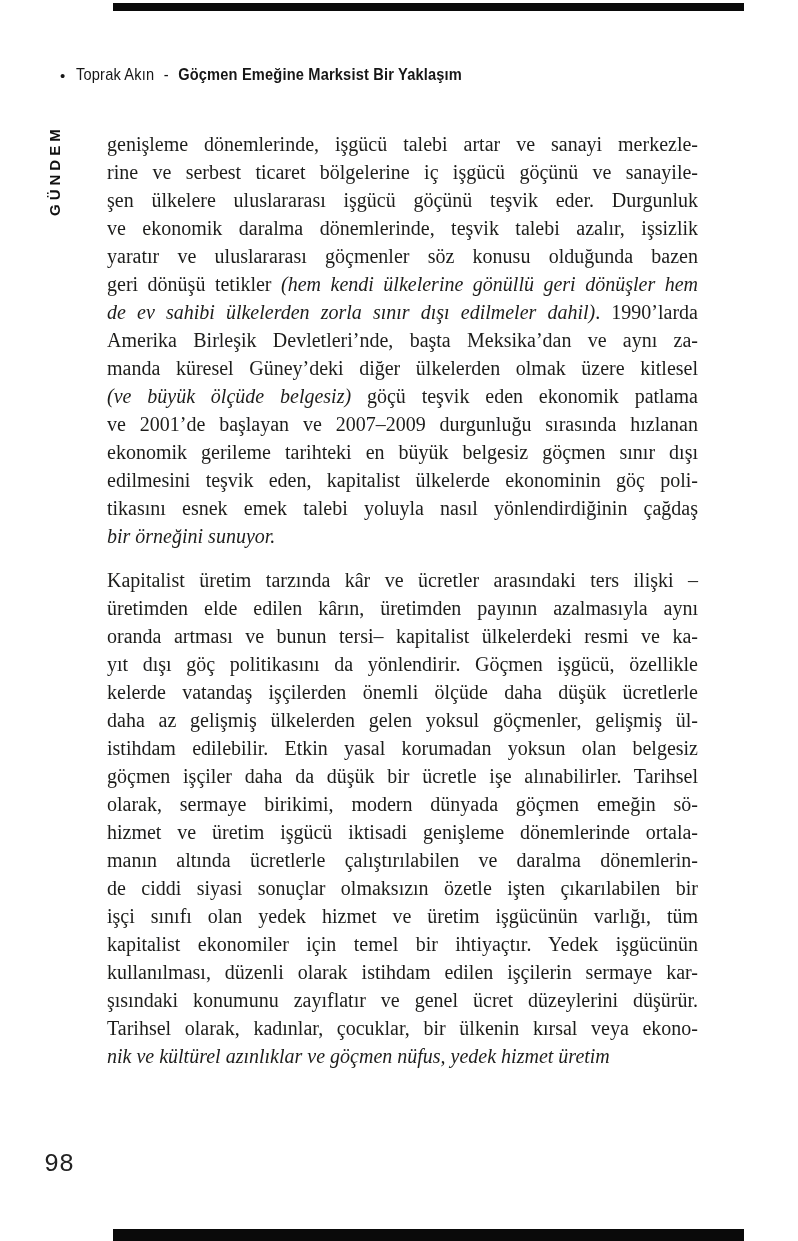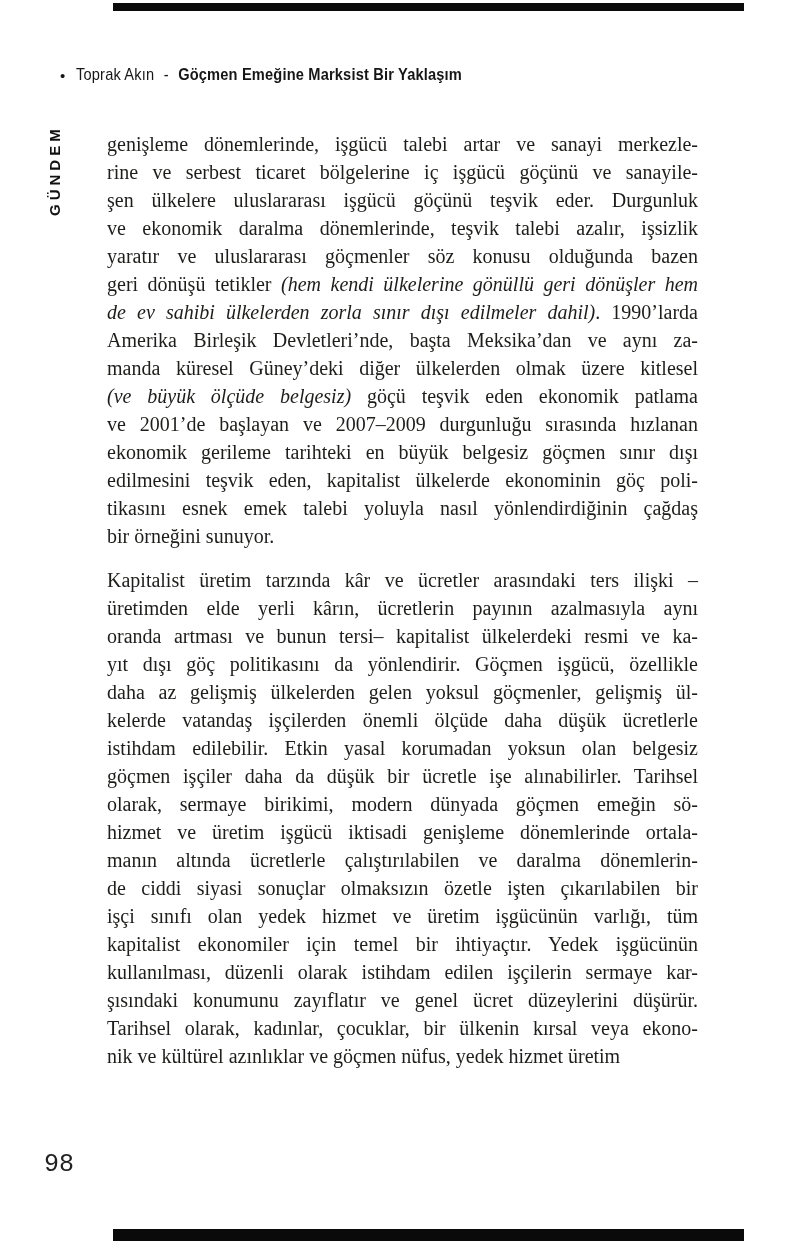--- a/index.html
+++ b/index.html
@@ -30,21 +30,21 @@
     font-family:"Liberation Sans", sans-serif;font-weight:700;font-size:15px;
     letter-spacing:4px;color:#111;white-space:nowrap;
   }
 
   .body-text{
     position:absolute;left:107px;top:130px;width:591px;
     font-size:20px;line-height:28px;color:#1d1d1b;
   }
   .paragraph + .paragraph{margin-top:16px;}
   .line{text-align:justify;text-align-last:justify;}
-  .line.last{text-align-last:left;}
+  .line.last{text-align-last:left;font-style:italic;}
   .it{font-style:italic;}
 
   .page-number{
     position:absolute;left:44px;top:1150px;
     font-family:Liberation Mono, monospace;font-size:25px;font-weight:500;color:#222;
   }
 </style>
 </head>
 <body>
 
@@ -75,25 +75,25 @@
         <div class="line"><span>manda küresel Güney’deki diğer ülkelerden olmak üzere kitlesel</span></div>
         <div class="line"><span class="it">(ve büyük ölçüde belgesiz)</span><span> göçü teşvik eden ekonomik patlama</span></div>
         <div class="line"><span>ve 2001’de başlayan ve 2007–2009 durgunluğu sırasında hızlanan</span></div>
         <div class="line"><span>ekonomik gerileme tarihteki en büyük belgesiz göçmen sınır dışı</span></div>
         <div class="line"><span>edilmesini teşvik eden, kapitalist ülkelerde ekonominin göç poli-</span></div>
         <div class="line"><span>tikasını esnek emek talebi yoluyla nasıl yönlendirdiğinin çağdaş</span></div>
         <div class="line last"><span>bir örneğini sunuyor.</span></div>
       </div>
       <div class="paragraph">
         <div class="line"><span>Kapitalist üretim tarzında kâr ve ücretler arasındaki ters ilişki –</span></div>
-        <div class="line"><span>üretimden elde yerli kârın, ücretlerin payının azalmasıyla aynı</span></div>
+        <div class="line"><span>üretimden elde edilen kârın, üretimden payının azalmasıyla aynı</span></div>
         <div class="line"><span>oranda artması ve bunun tersi– kapitalist ülkelerdeki resmi ve ka-</span></div>
         <div class="line"><span>yıt dışı göç politikasını da yönlendirir. Göçmen işgücü, özellikle</span></div>
+        <div class="line"><span>kelerde vatandaş işçilerden önemli ölçüde daha düşük ücretlerle</span></div>
         <div class="line"><span>daha az gelişmiş ülkelerden gelen yoksul göçmenler, gelişmiş ül-</span></div>
-        <div class="line"><span>kelerde vatandaş işçilerden önemli ölçüde daha düşük ücretlerle</span></div>
         <div class="line"><span>istihdam edilebilir. Etkin yasal korumadan yoksun olan belgesiz</span></div>
         <div class="line"><span>göçmen işçiler daha da düşük bir ücretle işe alınabilirler. Tarihsel</span></div>
         <div class="line"><span>olarak, sermaye birikimi, modern dünyada göçmen emeğin sö-</span></div>
         <div class="line"><span>hizmet ve üretim işgücü iktisadi genişleme dönemlerinde ortala-</span></div>
         <div class="line"><span>manın altında ücretlerle çalıştırılabilen ve daralma dönemlerin-</span></div>
         <div class="line"><span>de ciddi siyasi sonuçlar olmaksızın özetle işten çıkarılabilen bir</span></div>
         <div class="line"><span>işçi sınıfı olan yedek hizmet ve üretim işgücünün varlığı, tüm</span></div>
         <div class="line"><span>kapitalist ekonomiler için temel bir ihtiyaçtır. Yedek işgücünün</span></div>
         <div class="line"><span>kullanılması, düzenli olarak istihdam edilen işçilerin sermaye kar-</span></div>
         <div class="line"><span>şısındaki konumunu zayıflatır ve genel ücret düzeylerini düşürür.</span></div>

